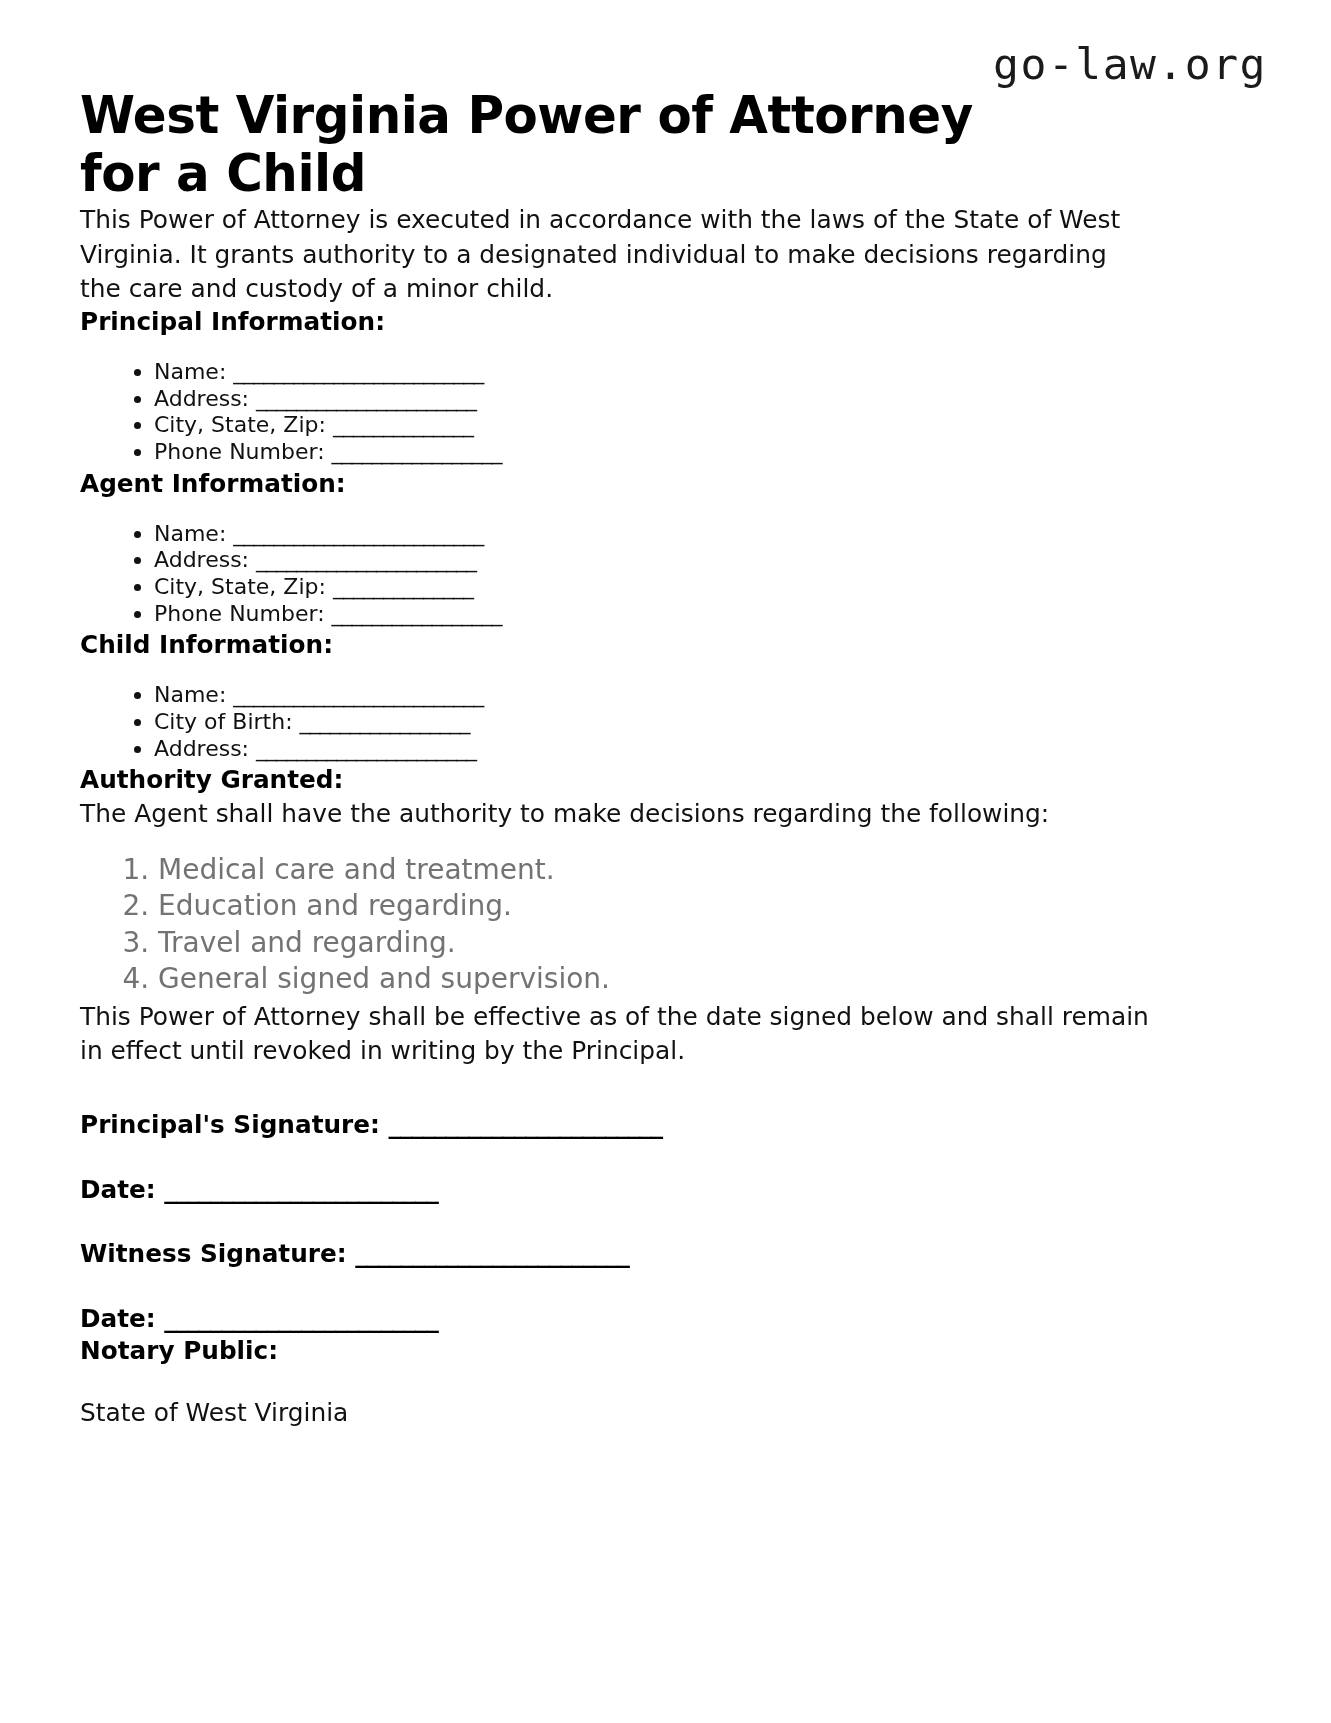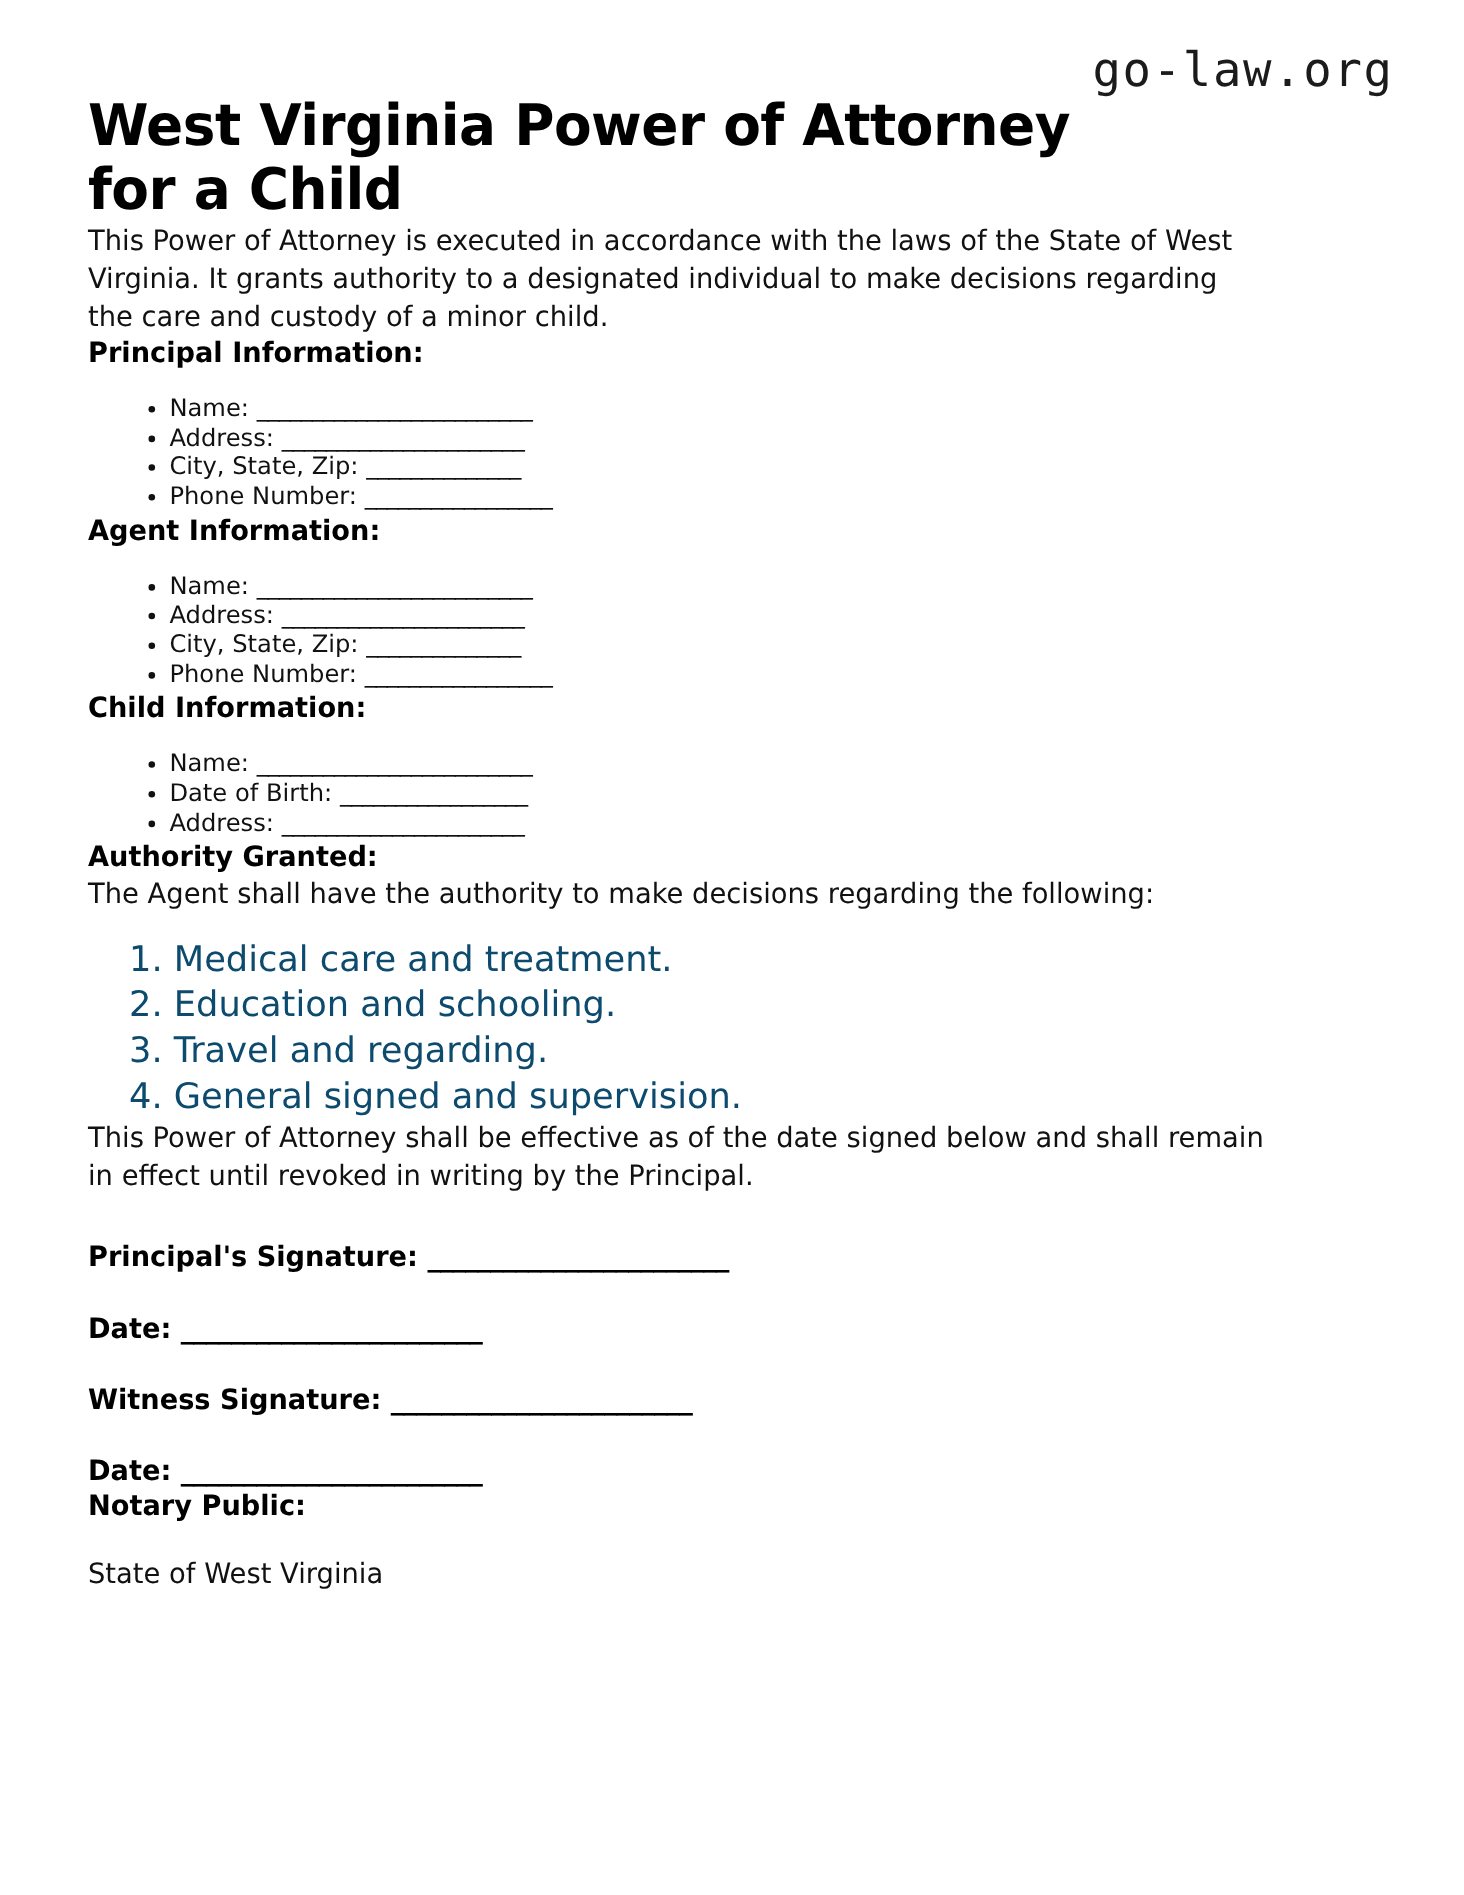--- a/index.html
+++ b/index.html
@@ -100,24 +100,24 @@
     white-space: nowrap;
   }
   ul.field-list li::marker { font-size: 22px; }
 
   ol.auth-list {
     margin: 22px 0 0 0;
     padding-left: 78px;
     list-style-type: decimal;
   }
   ol.auth-list li {
-    font-size: 32px;
+    font-size: 28px;
     line-height: 1.2;
     margin: 0 0 3px 0;
-    color: #0c4a6e;
+    color: #737373;
   }
 
   .blank {
     font-family: "DejaVu Sans", sans-serif;
     letter-spacing: -1px;
   }
 
   
   .sig-line {
     font-size: 25.5px;
@@ -168,29 +168,29 @@
   <ul class="field-list">
     <li><span>Name:</span> <span class="blank">_________________________</span></li>
     <li><span>Address:</span> <span class="blank">______________________</span></li>
     <li><span>City, State, Zip:</span> <span class="blank">______________</span></li>
     <li><span>Phone Number:</span> <span class="blank">_________________</span></li>
   </ul>
 
   <h2 class="section-heading h-child">Child Information:</h2>
   <ul class="field-list">
     <li><span>Name:</span> <span class="blank">_________________________</span></li>
-    <li><span>Date of Birth:</span> <span class="blank">_________________</span></li>
+    <li><span>City of Birth:</span> <span class="blank">_________________</span></li>
     <li><span>Address:</span> <span class="blank">______________________</span></li>
   </ul>
 
   <h2 class="section-heading h-authority">Authority Granted:</h2>
   <p class="body-text p-auth">The Agent shall have the authority to make decisions regarding the following:</p>
   <ol class="auth-list">
     <li>Medical care and treatment.</li>
-    <li>Education and schooling.</li>
+    <li>Education and regarding.</li>
     <li>Travel and regarding.</li>
     <li>General signed and supervision.</li>
   </ol>
 
   <p class="body-text p-effective">This Power of Attorney shall be effective as of the date signed below and shall remain in effect until revoked in writing by the Principal.</p>
 
   <p class="sig-line sig-principal"><span>Principal's Signature:</span> <span class="blank">________________________</span></p>
   <p class="sig-line sig-date1"><span>Date:</span> <span class="blank">________________________</span></p>
   <p class="sig-line sig-witness"><span>Witness Signature:</span> <span class="blank">________________________</span></p>
   <p class="sig-line sig-date2"><span>Date:</span> <span class="blank">________________________</span></p>

